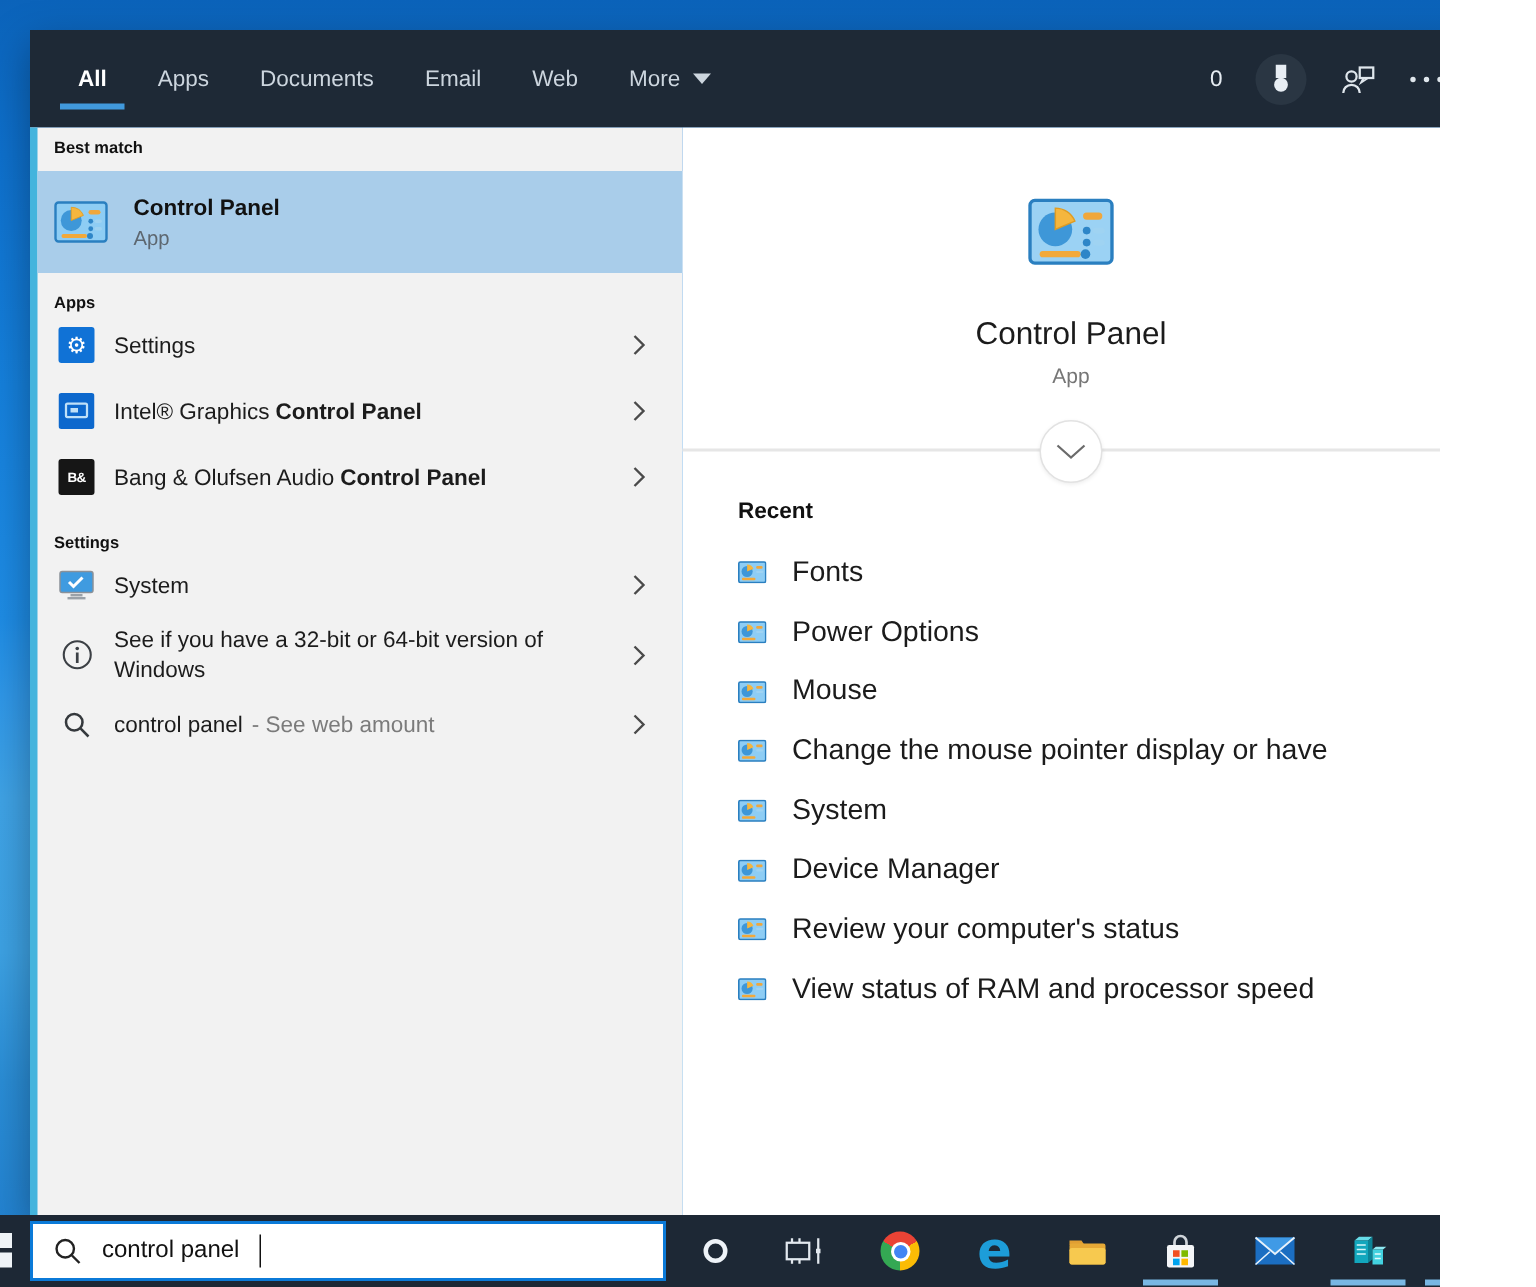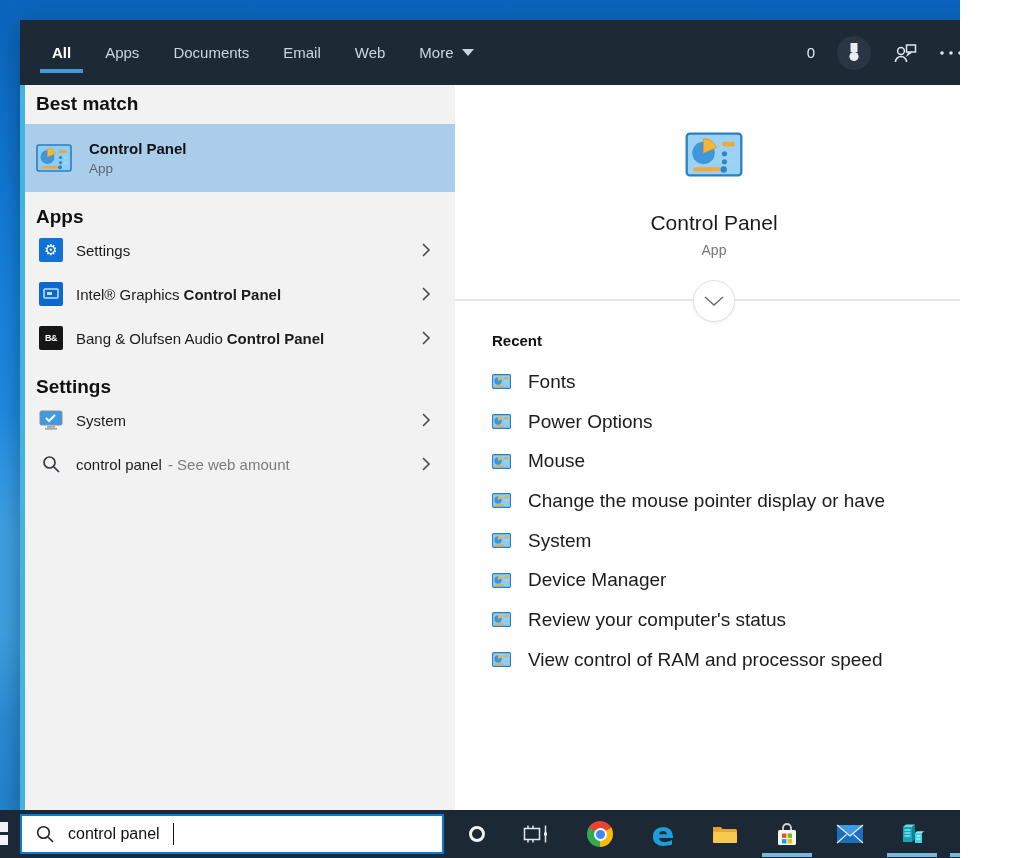--- a/index.html
+++ b/index.html
@@ -25,21 +25,21 @@
   .header-right { margin-left:auto; display:flex; align-items:center; gap:22px;
                   padding-right:30px; color:#e6ecf2; }
   .rewards-count { font-size:15px; }
   .medal-wrap { width:34px; height:34px; border-radius:50%; background:#2a3643;
                 display:flex; align-items:center; justify-content:center; }
   .hdr-btn { display:flex; align-items:center; justify-content:center; }
 
   
   .left-panel { position:absolute; left:0; top:65px; width:435px; height:725px;
                 background:#f2f2f2; border-left:5px solid #44b4dd; }
-  .section-label { font-size:19px; font-weight:bold; color:#111; margin:8px 0 0 11px; }
+  .section-label { font-size:11px; font-weight:bold; color:#111; margin:8px 0 0 11px; }
   .best-match { margin-top:9px; height:68px; background:#a9cdea; display:flex;
                 align-items:center; padding-left:11px; }
   .bm-text { margin-left:17px; }
   .bm-title { font-size:15px; font-weight:bold; color:#111; }
   .bm-sub { font-size:13.5px; color:#5d6770; margin-top:4px; }
   .row { display:flex; align-items:center; min-height:44px; padding:0 24px 0 13px; }
   .row-icon { width:26px; display:flex; justify-content:center; align-items:center; flex:none; }
   .row-text { margin-left:12px; font-size:15px; color:#1c1c1c; }
   .row-text b { font-weight:bold; margin-left:4px; }
   .row.two .row-text { max-width:292px; line-height:1.3; padding:5px 0; }
@@ -240,20 +240,35 @@
         </div>
         <div class="row-text"><span>System</span></div>
         <div class="chev">
             <svg width="10" height="16">
               <polyline points="2,2 8,8 2,14" fill="none" stroke="#4a4a4a" stroke-width="1.6"></polyline>
             </svg>
           </div>
       </div>
 
 
+      <div class="row two">
+        <div class="row-icon">
+          <svg width="21" height="21">
+              <circle cx="10.5" cy="10.5" r="9" fill="none" stroke="#3c4045" stroke-width="1.4"></circle>
+              <circle cx="10.5" cy="6.3" r="1.2" fill="#3c4045"></circle>
+              <rect x="9.6" y="9" width="1.8" height="7" fill="#3c4045"></rect>
+            </svg>
+        </div>
+        <div class="row-text"><span>See if you have a 32-bit or 64-bit version of Windows</span></div>
+        <div class="chev">
+            <svg width="10" height="16">
+              <polyline points="2,2 8,8 2,14" fill="none" stroke="#4a4a4a" stroke-width="1.6"></polyline>
+            </svg>
+          </div>
+      </div>
 
 
       <div class="row">
         <div class="row-icon">
           <svg width="20" height="20">
               <circle cx="8.5" cy="8.5" r="5.5" fill="none" stroke="#35393d" stroke-width="1.7"></circle>
               <line x1="12.8" y1="12.8" x2="18" y2="18" stroke="#35393d" stroke-width="1.7"></line>
             </svg>
         </div>
         <div class="row-text"><span>control panel</span><span class="dim-suffix">- See web amount</span></div>
@@ -382,21 +397,21 @@
 
         <div class="recent-row">
           <svg viewBox="0 0 36 28" width="19" height="15">
             <rect x="1" y="1" width="34" height="26" rx="2" fill="#8ecdf4" stroke="#2a7fc0" stroke-width="2"></rect>
             <circle cx="11.5" cy="13" r="7" fill="#3e97d8"></circle>
             <path d="M11.5,13 L11.5,4.2 A8.8,8.8 0 0 1 19.6,9.6 Z" fill="#f5b63e"></path>
             <rect x="23" y="6" width="8" height="3.5" rx="1.5" fill="#f0a73c"></rect>
             <rect x="23" y="12" width="9" height="3" rx="1.2" fill="#9fd3f2"></rect>
             <rect x="5" y="21" width="17" height="3.2" rx="1.3" fill="#f2a93a"></rect>
           </svg>
-          <span class="recent-text">View control of RAM and processor speed</span>
+          <span class="recent-text">View status of RAM and processor speed</span>
         </div>
       </div>
 
     </div>
 
     <div class="scrollbar">
       <div class="sb-arrow up">
           <svg width="10" height="6">
             <polyline points="1,5 5,1 9,5" fill="none" stroke="#5a5a5a" stroke-width="1.3"></polyline>
           </svg>

